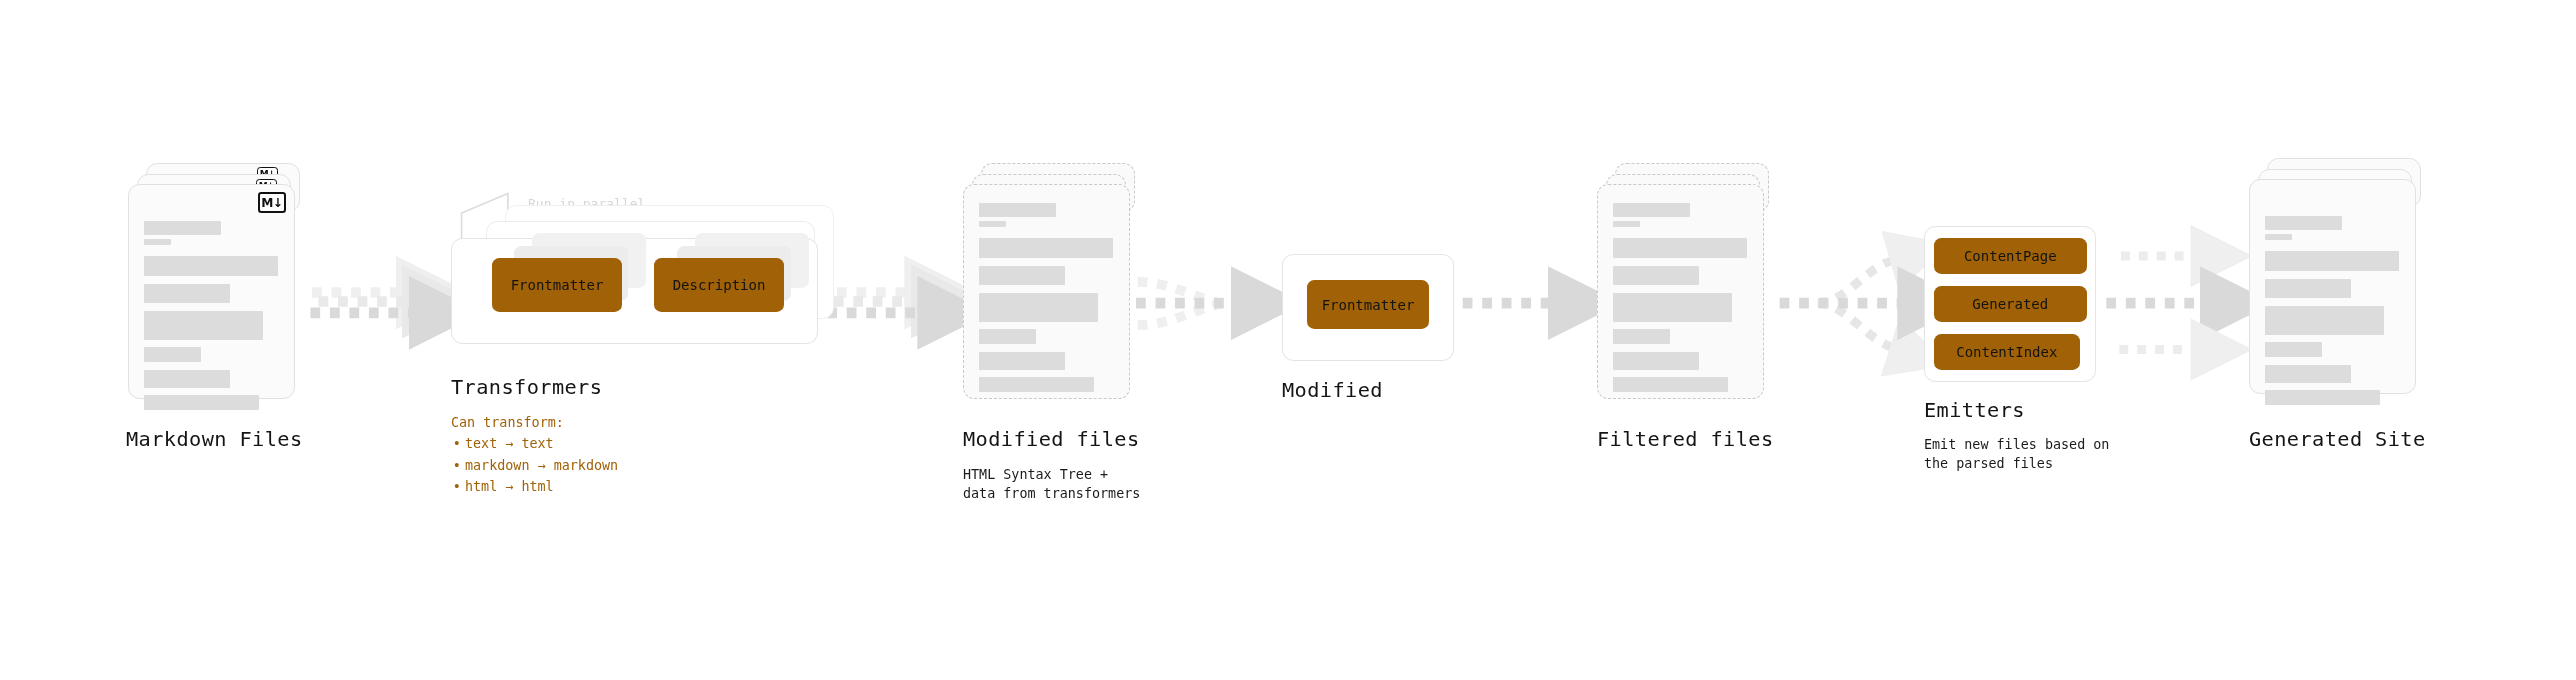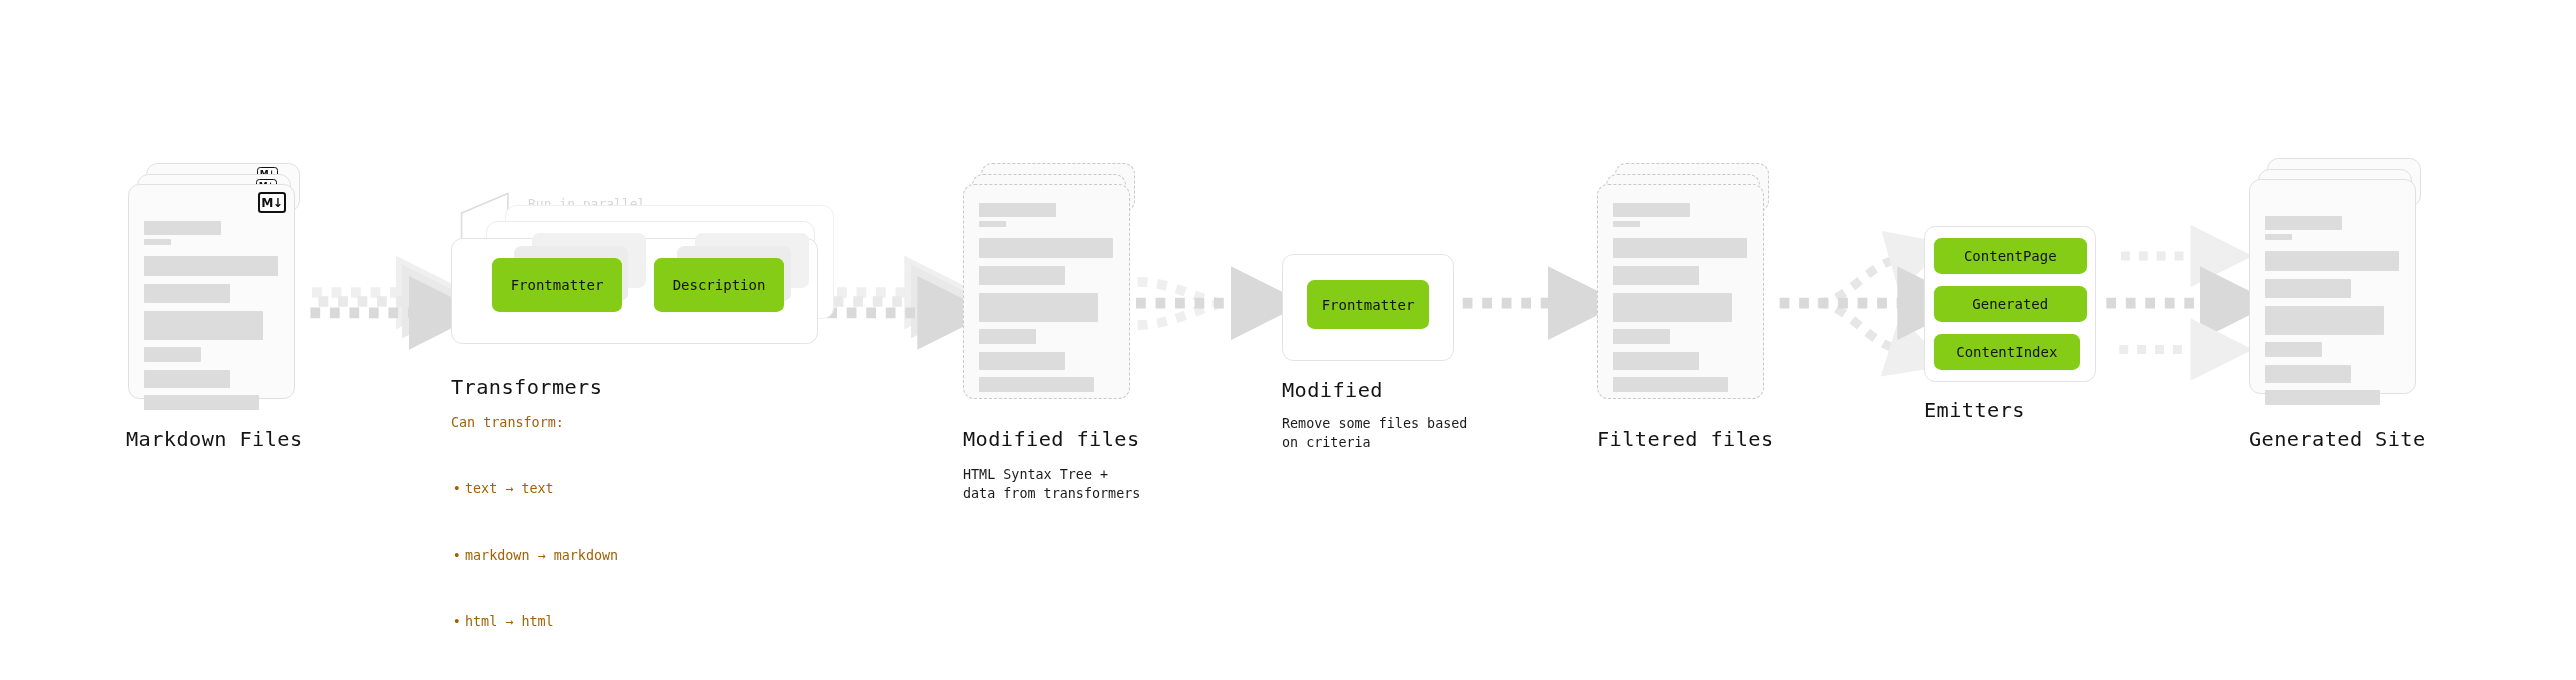--- a/index.html
+++ b/index.html
@@ -108,39 +108,39 @@
     color: #1b1b1b;
     white-space: pre-line;
   }
   .label-sub {
     position: absolute;
     font-size: 13.4px;
     line-height: 1.6;
     color: #a16207;
   }
   .bullets { margin: 0; padding-left: 14px; list-style: none; }
-  .bullets li { white-space: nowrap; position: relative; margin-top: 45px; }
+  .bullets li { white-space: nowrap; position: relative; }
   .bullets li::before {
     content: "\2022";
     position: absolute;
     left: -12.2px;
   }
 
   
   .proc-stack { position: absolute; }
   .proc-box {
     position: absolute;
     border: 1.6px solid #e3e3e3;
     border-radius: 11.4px;
     background: #ffffff;
     box-sizing: border-box;
   }
   .chip {
     position: absolute;
-    background: #84cc16;
+    background: #a16207;
     border-radius: 7.3px;
     display: flex;
     align-items: center;
     justify-content: center;
     font-size: 14px;
     color: #131313;
     box-sizing: border-box;
     white-space: nowrap;
   }
   .chip.ghost { background: #ececec; color: transparent; }
@@ -307,22 +307,20 @@
   </div>
   <div class="label-title" style="left:963px; top:427px;">Modified files</div>
   <div class="label-desc" style="left:963px; top:465px;">HTML Syntax Tree +
 data from transformers</div>
 
   <div class="proc-stack" style="left:1282px; top:254px;">
     <div class="proc-box" style="left:0; top:0; width:172px; height:107px;"></div>
     <div class="chip" style="left:25px; top:26px; width:122px; height:49px;">Frontmatter</div>
   </div>
   <div class="label-title" style="left:1282px; top:378px;">Modified</div>
-  <div class="label-desc" style="left:1282px; top:414px;">Remove some files based
-on criteria</div>
 
   <div class="doc-stack" style="left:1597px; top:163px;">
     <div class="doc-card dashed back2"></div>
     <div class="doc-card dashed back1"></div>
     <div class="doc-card dashed front">
       <div class="doc-lines" style="top:18px;">
         <div class="ln title"></div>
           <div class="ln sub"></div>
         <div class="ln p1"></div>
           <div class="ln p2"></div>
@@ -335,20 +333,22 @@
   </div>
   <div class="label-title" style="left:1597px; top:427px;">Filtered files</div>
 
   <div class="proc-stack" style="left:1924px; top:226px;">
     <div class="proc-box" style="left:0; top:0; width:172px; height:156px;"></div>
     <div class="chip" style="left:9.8px; top:12.2px; width:153px; height:36px;">ContentPage</div>
     <div class="chip" style="left:9.8px; top:60px; width:153px; height:36px;">Generated</div>
     <div class="chip" style="left:9.8px; top:108px; width:146px; height:36px;">ContentIndex</div>
   </div>
   <div class="label-title" style="left:1924px; top:398px;">Emitters</div>
+  <div class="label-desc" style="left:1924px; top:435px;">Emit new files based on
+the parsed files</div>
 
   <div class="doc-stack" style="left:2249px; top:158px;">
     <div class="doc-card back2">
       <div class="badge" style="top:9.8px; right:23px;">
         <div class="css-badge">CSS</div>
       </div>
     </div>
     <div class="doc-card back1">
       <div class="badge" style="top:11.4px; right:14.6px;">
         <div class="js-badge"></div>

